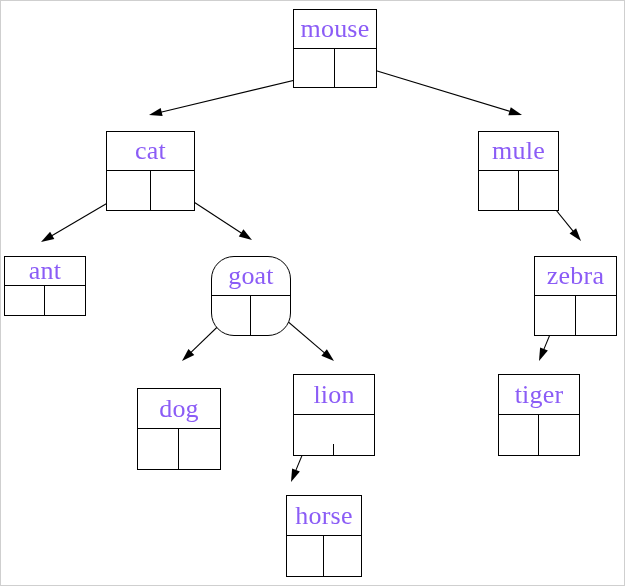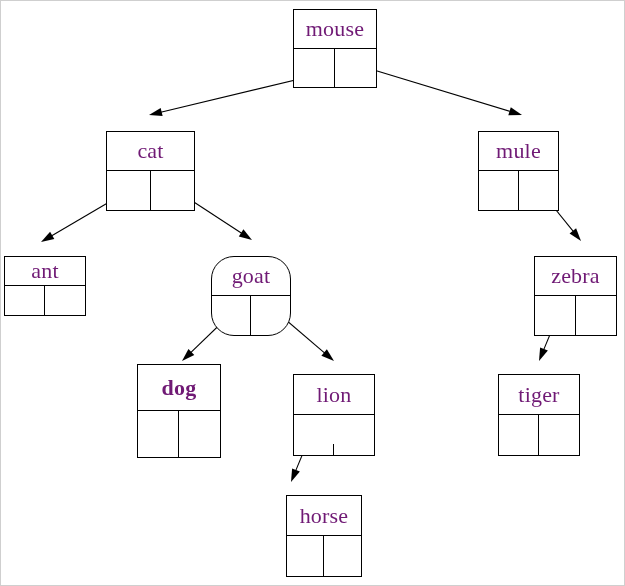--- a/index.html
+++ b/index.html
@@ -33,22 +33,22 @@
     background: #ffffff;
     display: flex;
     flex-direction: column;
   }
   .node-label {
     flex: 0 0 auto;
     height: 50%;
     display: flex;
     align-items: center;
     justify-content: center;
-    font-size: 22px;
-    color: #701a75;
+    font-size: 26px;
+    color: #8b5cf6;
     line-height: 1;
     border-bottom: 1.2px solid #000000;
     box-sizing: border-box;
     letter-spacing: 0.2px;
   }
   .node-pointers {
     flex: 1 1 auto;
     display: flex;
   }
   .ptr-cell {
@@ -139,21 +139,21 @@
           <div class="ptr-cell right"></div>
         </div>
       </div>
       <div class="node" style="left: 533px; top: 255px; width: 83px; height: 80px;">
         <div class="node-label">zebra</div>
         <div class="node-pointers">
           <div class="ptr-cell left"></div>
           <div class="ptr-cell right"></div>
         </div>
       </div>
-      <div class="node" style="left: 136px; top: 363px; width: 84px; height: 94px; font-weight: bold;">
+      <div class="node" style="left: 136px; top: 387px; width: 84px; height: 82px;">
         <div class="node-label">dog</div>
         <div class="node-pointers">
           <div class="ptr-cell left"></div>
           <div class="ptr-cell right"></div>
         </div>
       </div>
       <div class="node" style="left: 292px; top: 373px; width: 82px; height: 82px; gap: 29px;">
         <div class="node-label">lion</div>
         <div class="node-pointers">
           <div class="ptr-cell left"></div>

